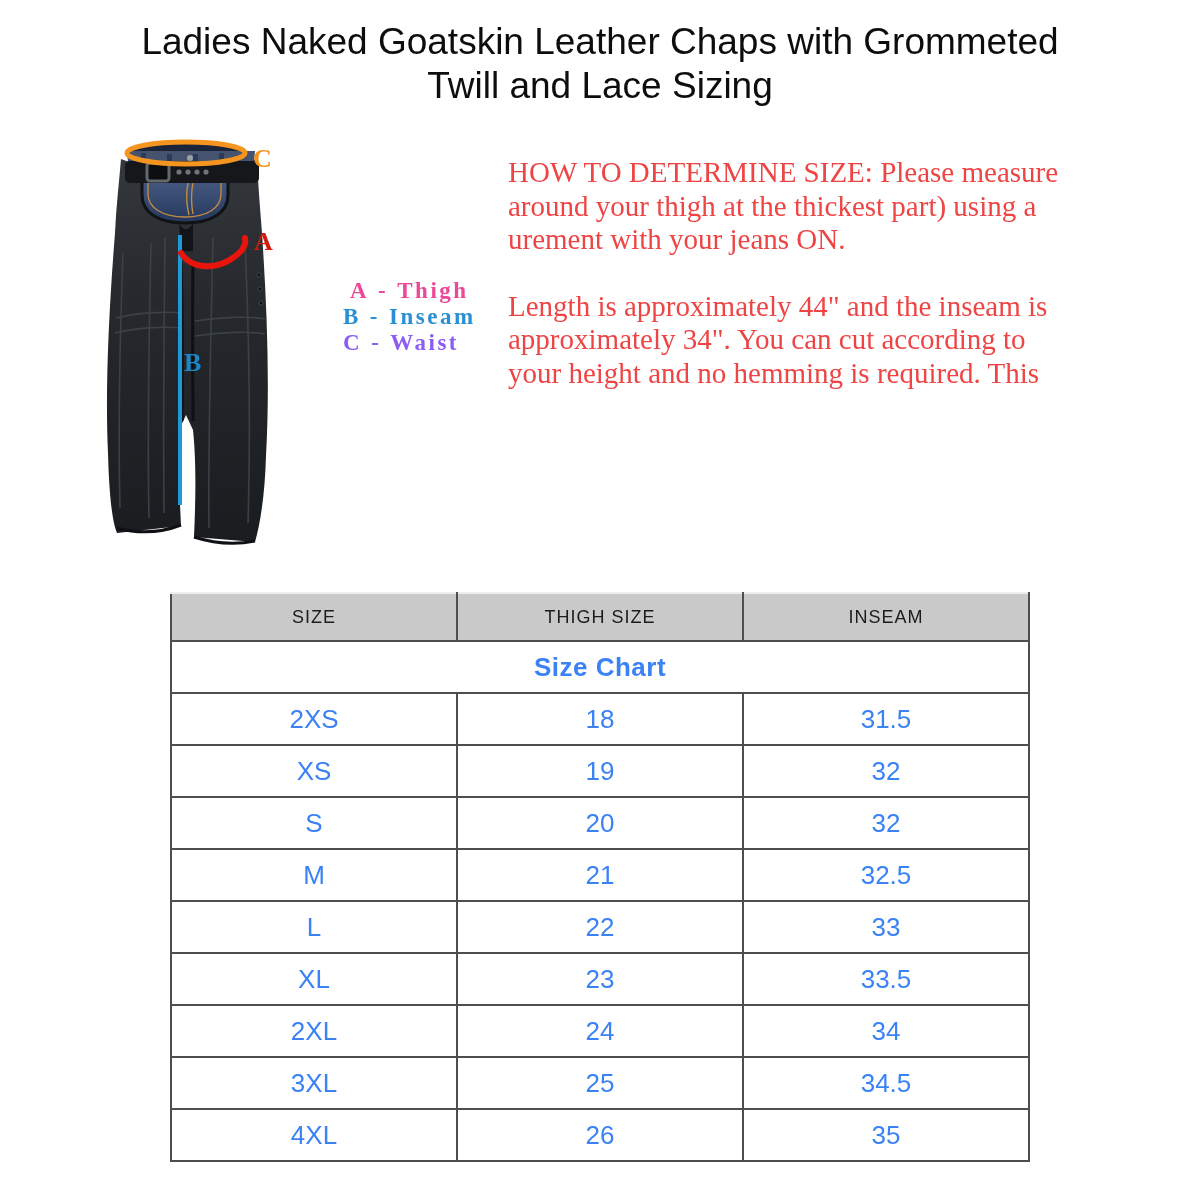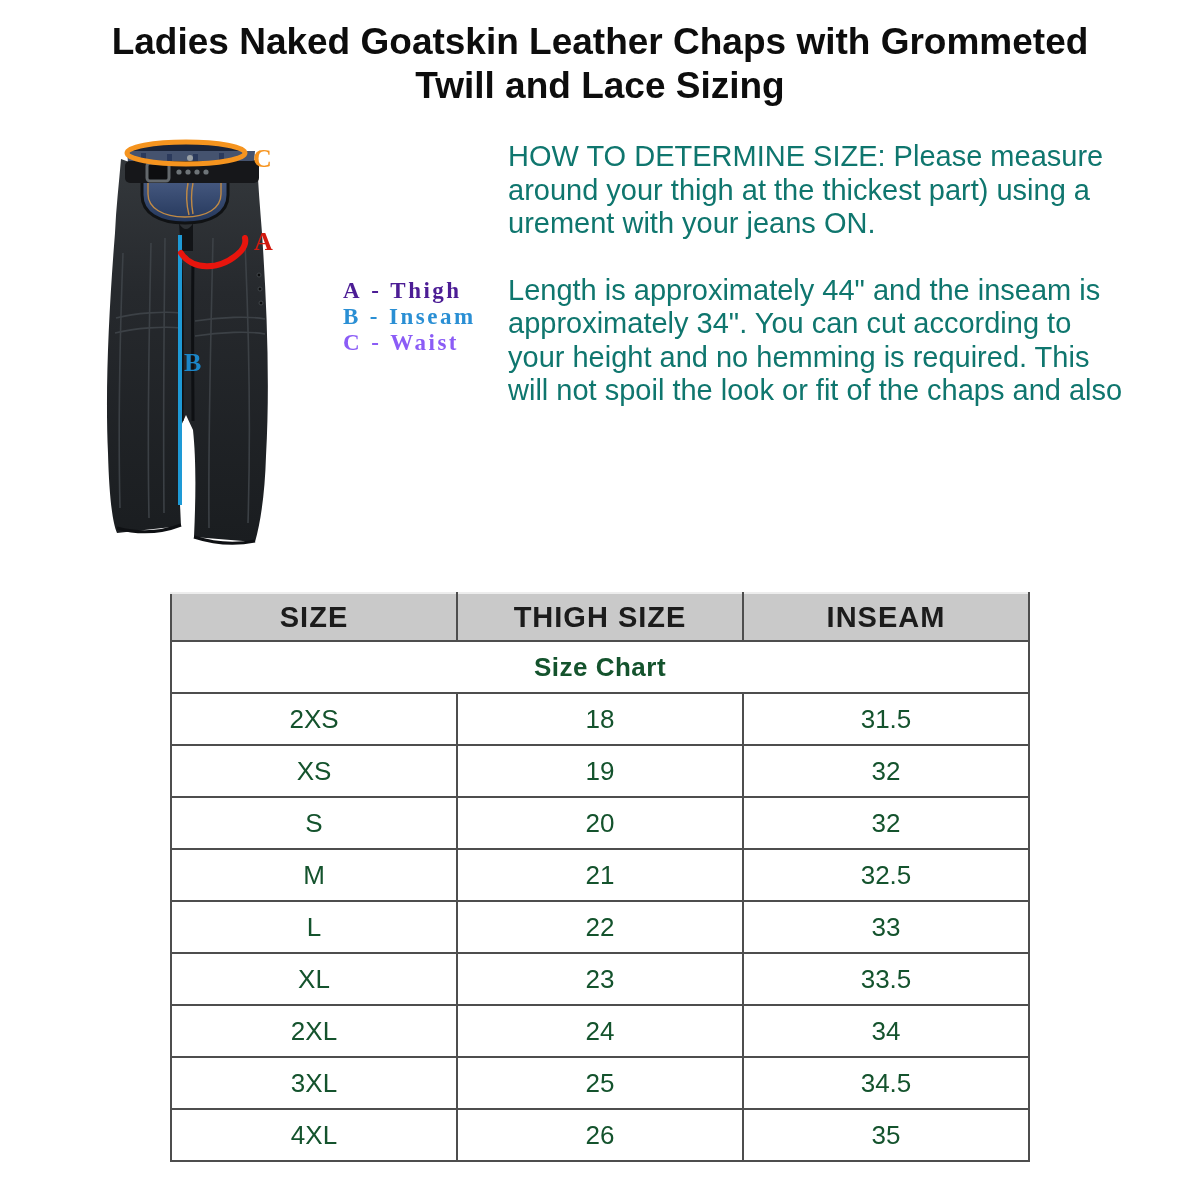--- a/index.html
+++ b/index.html
@@ -1,47 +1,47 @@
 <!DOCTYPE html>
 <html><head>
 <meta charset="utf-8">
 <style>
   html,body{margin:0;padding:0;background:#fff;}
   .page{position:relative;width:1200px;height:1200px;background:#ffffff;overflow:hidden;
         font-family:"Liberation Sans",sans-serif;color:#141414;}
 
   
   .title{position:absolute;left:0;top:20px;width:100%;text-align:center;
-         font-size:37px;line-height:44px;font-weight:700;color:#0d0d0d;}
+         font-size:37px;line-height:44px;font-weight:400;color:#0d0d0d;}
 
   
   .figure-svg{position:absolute;left:95px;top:123px;width:220px;height:432px;}
   .svg-label{font-family:"Liberation Serif",serif;font-weight:bold;font-size:26px;}
 
   
   .legend{position:absolute;left:343px;top:278px;
           font-family:"Liberation Serif",serif;font-weight:bold;font-size:23px;}
   .legend-row{height:26px;line-height:26px;letter-spacing:2.5px;white-space:nowrap;}
   .lg-dash{margin:0 9px;}
 
   
-  .instructions{position:absolute;left:508px;top:140px;font-size:29px;line-height:33.5px;color:#0f766e;}
+  .instructions{position:absolute;left:508px;top:156px;font-size:29px;line-height:33.5px;color:#ef4444;font-family:Liberation Serif, serif;}
   .para{white-space:nowrap;}
   .para + .para{margin-top:33px;}
   .text-line{height:33.5px;}
 
   
   .size-chart{position:absolute;left:170px;top:592px;width:860px;
               border-collapse:collapse;table-layout:fixed;border:2px solid #2e2e2e;}
   .size-chart td,.size-chart th{border:2px solid #4e4e4e;text-align:center;vertical-align:middle;}
   .sc-title-cell{background:#000000;color:#ffffff;font-weight:bold;font-size:29px;
                  height:49px;border:2px solid #000;letter-spacing:0.5px;}
-  .size-chart thead th{background:#c9c9c9;color:#1c1c1c;font-weight:bold;font-size:29px;
+  .size-chart thead th{background:#c9c9c9;color:#1c1c1c;font-weight:normal;font-size:18px;
                        height:44px;letter-spacing:1px;border-top:2px solid #ededed;}
-  .size-chart tbody td{background:#ffffff;color:#14532d;font-size:26px;height:48px;}
+  .size-chart tbody td{background:#ffffff;color:#3b82f6;font-size:26px;height:48px;}
 </style>
 </head>
 <body>
 
 <div class="page">
 
   <div class="title">
     <div>Ladies Naked Goatskin Leather Chaps with Grommeted</div>
     <div>Twill and Lace Sizing</div>
   </div>
@@ -127,36 +127,35 @@
     <ellipse cx="91" cy="30" rx="59" ry="11" fill="none" stroke="#f5941f" stroke-width="5"></ellipse>
     <line x1="85" y1="112" x2="85" y2="382" stroke="#1e9ad6" stroke-width="4"></line>
     <path d="M86,130 C96,146 124,150 146,128 C150,123 151,119 150,115" fill="none" stroke="#e8150d" stroke-width="6" stroke-linecap="round"></path>
 
     <text x="158" y="44" class="svg-label" fill="#f6931d">C</text>
     <text x="159" y="127" class="svg-label" fill="#d31a10">A</text>
     <text x="89" y="248" class="svg-label" fill="#1b86c8">B</text>
   </svg>
 
   <div class="legend">
-      <div class="legend-row" style="color: #4c1d95;"><span class="lg-key">A</span><span class="lg-dash">-</span><span class="lg-label">Thigh</span></div>
+      <div class="legend-row" style="color: #ec4899; text-align: center;"><span class="lg-key">A</span><span class="lg-dash">-</span><span class="lg-label">Thigh</span></div>
       <div class="legend-row" style="color: rgb(42, 143, 212); text-align: center;"><span class="lg-key">B</span><span class="lg-dash">-</span><span class="lg-label">Inseam</span></div>
       <div class="legend-row" style="color: #8b5cf6;"><span class="lg-key">C</span><span class="lg-dash">-</span><span class="lg-label">Waist</span></div>
     </div>
 
   <div class="instructions">
     <div class="para">
         <div class="text-line">HOW TO DETERMINE SIZE: Please measure</div>
         <div class="text-line">around your thigh at the thickest part) using a</div>
         <div class="text-line">urement with your jeans ON.</div>
       </div>
     <div class="para">
         <div class="text-line">Length is approximately 44" and the inseam is</div>
         <div class="text-line">approximately 34". You can cut according to</div>
         <div class="text-line">your height and no hemming is required. This</div>
-        <div class="text-line">will not spoil the look or fit of the chaps and also</div>
       </div>
   </div>
 
   <table class="size-chart">
     <tbody>
       <tr>
         <td class="sc-title-cell" colspan="3">Size Chart</td>
       </tr>
     </tbody>
     <thead>

